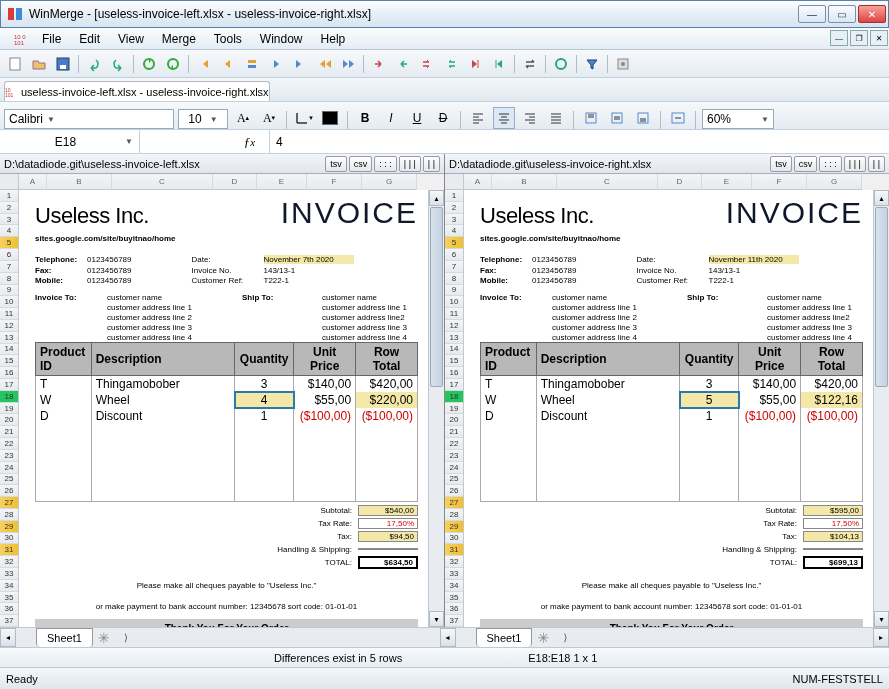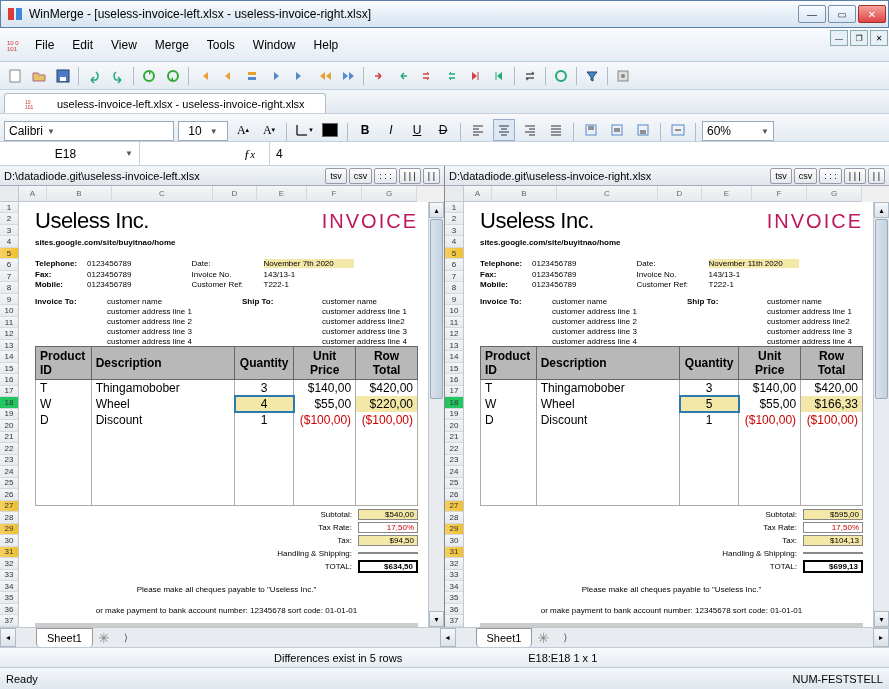--- a/index.html
+++ b/index.html
@@ -7,34 +7,34 @@
 
 
 .titlebar { height: 28px; background: linear-gradient(#fdfefe,#e8f0f7 45%,#d7e4f2); border: 1px solid #5a7fa8; display: flex; align-items: center; padding: 0 2px 0 6px; }
 .titlebar .app-icon { width: 16px; height: 16px; margin-right: 6px; display: inline-flex; }
 .titlebar .title-text { flex: 1; font-size: 12px; color: #000; }
 .win-btns { display: flex; gap: 2px; }
 .win-btn { width: 28px; height: 18px; border: 1px solid #7a8fa8; border-radius: 2px; background: linear-gradient(#f7fbff,#d9e7f5); display: flex; align-items: center; justify-content: center; font-size: 10px; color: #333; }
 .win-btn.close { background: linear-gradient(#f5a29b,#d44); color: #fff; border-color: #a03028; }
 
 
-.menubar { height: 34px; background: linear-gradient(#fafcfe,#e4ecf4); border-bottom: 1px solid #b8c6d6; display: flex; align-items: stretch; padding-left: 4px; }
+.menubar { height: 22px; background: linear-gradient(#fafcfe,#e4ecf4); border-bottom: 1px solid #b8c6d6; display: flex; align-items: stretch; padding-left: 11px; }
 .menubar .sys-icon { width: 22px; display: flex; align-items: center; justify-content: center; }
 .menubar .menu-item { padding: 0 8px; display: flex; align-items: center; font-size: 12px; color: #000; border: 1px solid transparent; }
 .mdi-btns { margin-left: auto; display: flex; }
 .mdi-btn { width: 18px; height: 16px; border: 1px solid #8aa; background: #e8f0f7; margin: 2px 1px; font-size: 8px; display: flex; align-items: center; justify-content: center; }
 
 
 .toolbar { height: 28px; background: linear-gradient(#f7f9fb,#e4ebf2); border-bottom: 1px solid #c4d0dc; display: flex; align-items: center; padding: 0 4px; gap: 2px; }
 .tb-btn { width: 22px; height: 22px; display: flex; align-items: center; justify-content: center; border: 1px solid transparent; border-radius: 2px; }
 .tb-sep { width: 1px; height: 18px; background: #b0bcc8; margin: 0 2px; }
 
 
 .doc-tab-row { height: 24px; background: linear-gradient(#f4f7fa,#e2e9f0); border-bottom: 1px solid #c4d0dc; display: flex; align-items: flex-end; padding-left: 4px; }
-.doc-tab { height: 20px; background: #fff; border: 1px solid #b0bcc8; border-bottom: none; border-radius: 3px 3px 0 0; padding: 2px 20px; font-size: 11px; display: flex; align-items: center; gap: 20px; }
+.doc-tab { height: 20px; background: #fff; border: 1px solid #b0bcc8; border-bottom: none; border-radius: 3px 3px 0 0; padding: 2px 0; font-size: 11px; display: flex; align-items: center; gap: 4px; }
 .doc-tab .mini-icon { width: 12px; height: 12px; }
 
 
 .font-row { height: 28px; background: linear-gradient(#f7f9fb,#e4ebf2); border-bottom: 1px solid #c4d0dc; display: flex; align-items: flex-end; gap: 4px; padding: 0 4px; }
 .combo { height: 20px; border: 1px solid #9ab; background: #fff; display: flex; align-items: center; padding: 0 4px; font-size: 12px; }
 .combo .drop { margin-left: 4px; font-size: 8px; color: #555; }
 .fmt-btn { width: 22px; height: 22px; border: 1px solid transparent; display: flex; align-items: center; justify-content: center; font-size: 12px; }
 .color-swatch { width: 16px; height: 14px; border: 1px solid #666; }
 
 
@@ -63,21 +63,21 @@
 .col-hdr-row { height: 16px; display: flex; }
 .col-hdr-row .corner { width: 19px; background: #e8ecef; border-right: 1px solid #c0c8d0; border-bottom: 1px solid #c0c8d0; }
 .col-hdrs { flex: 1; display: flex; }
 .col-hdr { font-size: 8px; color: #666; text-align: center; border-right: 1px solid #d5dade; border-bottom: 1px solid #c0c8d0; background: linear-gradient(#f3f5f7,#e6eaee); display: flex; align-items: center; justify-content: center; }
 .grid-rows { flex: 1; position: relative; overflow: hidden; background: #fff; }
 
 
 .invoice { position: absolute; inset: 0; padding: 6px 10px 6px 16px; font-size: 8px; color: #000; }
 .inv-hdr { display: flex; justify-content: space-between; align-items: baseline; }
 .inv-company { font-family: "Trebuchet MS", sans-serif; font-size: 22px; font-weight: 300; letter-spacing: -0.5px; }
-.inv-big { font-family: "Segoe UI Light", sans-serif; font-size: 20px; color: #be185d; letter-spacing: 2px; }
+.inv-big { font-family: "Segoe UI Light", sans-serif; font-size: 30px; color: #0f172a; letter-spacing: 2px; }
 .inv-site { font-size: 8px; font-weight: bold; margin-top: 4px; }
 
 .inv-meta { display: flex; margin-top: 12px; gap: 20px; }
 .meta-col { display: flex; flex-direction: column; gap: 1.5px; }
 .meta-row { display: flex; }
 .meta-lbl { width: 52px; font-weight: bold; }
 .meta-lbl2 { width: 72px; }
 .meta-val { width: 90px; }
 .hl-yellow { background: #f4e8a8; }
 
@@ -793,21 +793,21 @@
                   <td>Thingamobober</td>
       <td class="ctr qty ">3</td>
       <td class="num ">$140,00</td>
       <td class="num tot ">$420,00</td>
                 </tr>
                 <tr class="hl">
       <td>W</td>
                   <td>Wheel</td>
       <td class="ctr qty cell-cursor">5</td>
       <td class="num ">$55,00</td>
-      <td class="num tot ">$166,33</td>
+      <td class="num tot ">$122,16</td>
                 </tr>
                 <tr class="">
       <td>D</td>
                   <td>Discount</td>
       <td class="ctr qty ">1</td>
       <td class="num neg">($100,00)</td>
       <td class="num tot neg">($100,00)</td>
                 </tr>
                 <tr class="blank">
                   <td></td>

